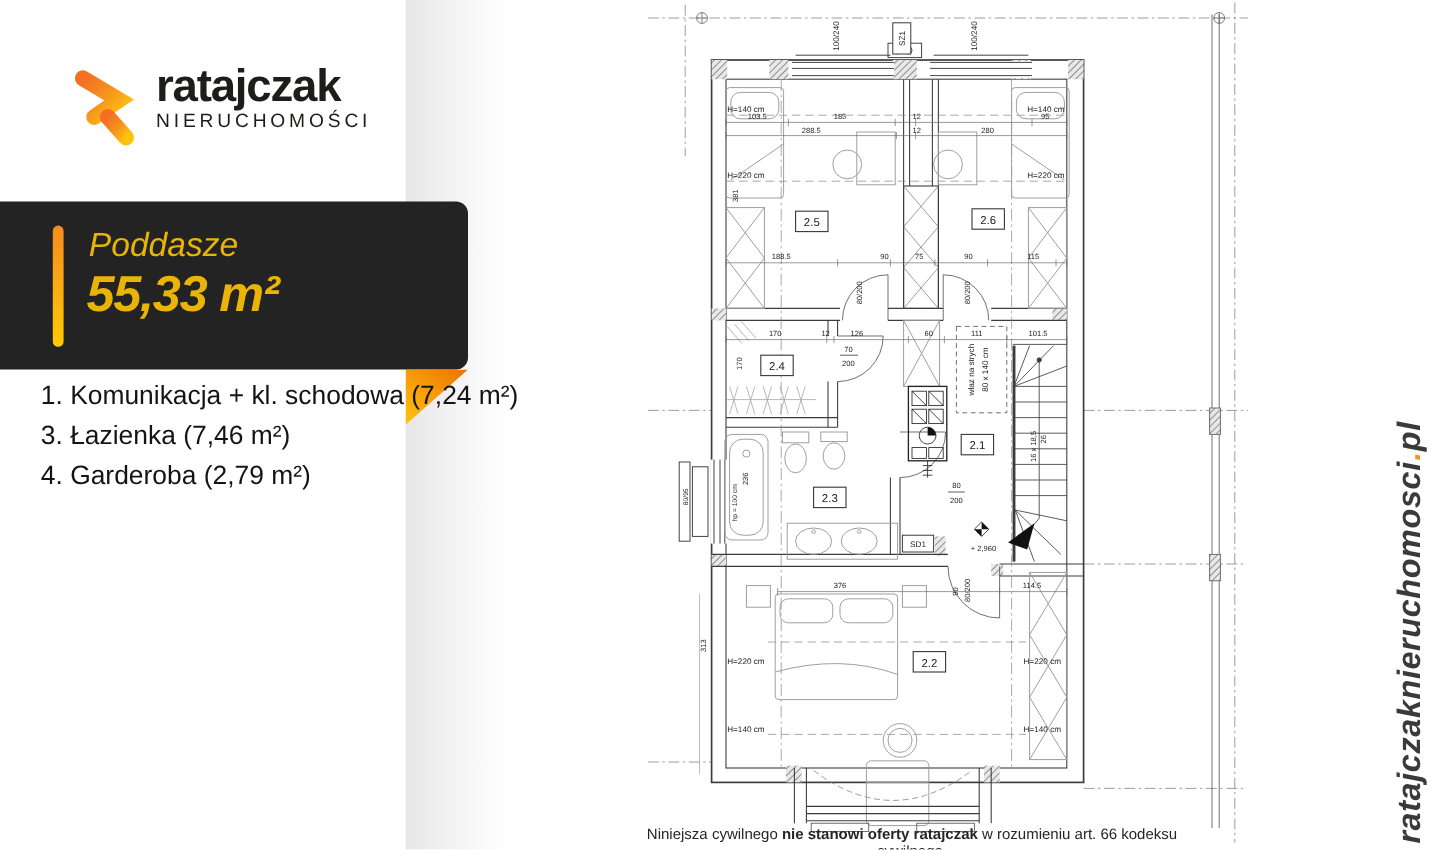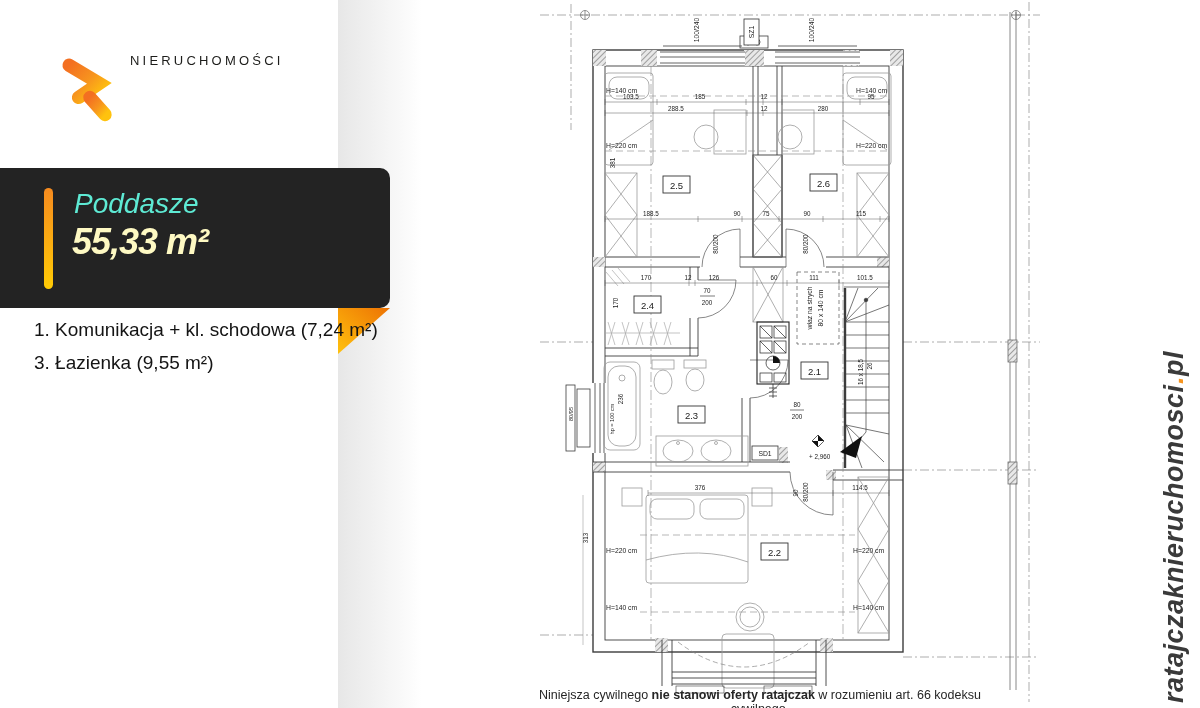--- a/index.html
+++ b/index.html
@@ -4,32 +4,32 @@
 <style>
   html,body{margin:0;padding:0;}
   body{width:1200px;height:708px;position:relative;overflow:hidden;background:#ffffff;
        font-family:"Liberation Sans",sans-serif;}
   .shadow-band{position:absolute;left:338px;top:0;width:105px;height:708px;
        background:linear-gradient(to right,#e7e7e7,#ffffff 80%);}
   
   .logo{position:absolute;left:56px;top:52px;display:flex;align-items:flex-start;}
   .logo-text{margin-left:10px;}
   .brand-name{font-size:38px;font-weight:bold;color:#1d1d1b;letter-spacing:-1px;line-height:40px;}
-  .brand-sub{font-size:13px;color:#1d1d1b;letter-spacing:3.2px;text-align:right;margin-top:1px;}
+  .brand-sub{font-size:16px;color:#1d1d1b;letter-spacing:3.2px;text-align:right;margin-top:1px;}
   
   .ribbon{position:absolute;left:0;top:168px;width:390px;height:140px;background:#232323;
        border-radius:0 10px 10px 0;}
   .accent-bar{position:absolute;left:44px;top:20px;width:9px;height:101px;border-radius:5px;
        background:linear-gradient(to bottom,#f68b1f,#ffcb05);}
-  .floor-name{position:absolute;left:74px;top:20px;color:#5eead4;font-size:28px;font-style:italic;font-weight:normal;}
-  .floor-area{position:absolute;left:72px;top:53px;color:#fef9c3;font-size:36px;font-style:italic;font-weight:bold;letter-spacing:-1px;}
+  .floor-name{position:absolute;left:74px;top:20px;color:#eab308;font-size:28px;font-style:italic;font-weight:normal;}
+  .floor-area{position:absolute;left:72px;top:53px;color:#eab308;font-size:42px;font-style:italic;font-weight:bold;letter-spacing:-1px;}
   .fold{position:absolute;left:338px;top:308px;width:52px;height:46px;}
   
   .room-list{position:absolute;left:34px;top:313px;list-style:none;margin:0;padding:0;}
-  .room-list li{font-size:19px;color:#141414;line-height:33px;white-space:nowrap;}
+  .room-list li{font-size:22px;color:#141414;line-height:33px;white-space:nowrap;}
   
   .site-vert{position:absolute;right:10px;top:265px;height:438px;display:flex;align-items:center;
        writing-mode:vertical-rl;transform:rotate(180deg);
        font-size:27px;font-style:italic;font-weight:bold;color:#3a3a3a;letter-spacing:0.5px;}
   .site-vert .dot{color:#f7941e;}
   
   .disclaimer{position:absolute;left:528px;top:688px;width:464px;text-align:center;
        font-size:12.5px;color:#262626;z-index:5;}
   
   .plan{position:absolute;left:530px;top:0;width:515px;height:708px;}
@@ -53,20 +53,21 @@
           <stop offset="1" stop-color="#ffc20e"></stop>
       </linearGradient>
     </defs>
     <g stroke="url(#lg)" stroke-width="14" stroke-linecap="round" fill="none">
       <path d="M12 68 L12 14"></path>
       <path d="M12 14 L44 33 L22 48"></path>
       <path d="M34 48 L50 66"></path>
     </g>
   </svg>
   <div class="logo-text">
+    <div class="brand-name">ratajczak</div>
     <div class="brand-sub">NIERUCHOMOŚCI</div>
   </div>
 </div>
 
 <div class="ribbon">
   <div class="accent-bar"></div>
   <div class="floor-name">Poddasze</div>
   <div class="floor-area">55,33 m²</div>
 </div>
 <svg class="fold" viewBox="0 0 52 46">
@@ -74,21 +75,22 @@
     <linearGradient id="fg" x1="1" y1="0" x2="0" y2="1">
       <stop offset="0" stop-color="#ed7203"></stop>
         <stop offset="1" stop-color="#ffc20e"></stop>
     </linearGradient>
   </defs>
   <polygon points="0,0 52,0 0,46" fill="url(#fg)"></polygon>
 </svg>
 
 <ul class="room-list">
   <li>1. Komunikacja + kl. schodowa (7,24 m²)</li>
-  <li>3. Łazienka (9,55 m²)</li>
+  <li>3. Łazienka (7,46 m²)</li>
+  <li>4. Garderoba (2,79 m²)</li>
 </ul>
 
 <div class="site-vert">
     <span>ratajczaknieruchomosci</span>
     <span class="dot">.</span>
     <span>pl</span>
   </div>
 
 <div class="disclaimer"><span>Niniejsza cywilnego </span><b>nie stanowi oferty ratajczak</b><span> w rozumieniu art. 66 kodeksu cywilnego.</span></div>
 

